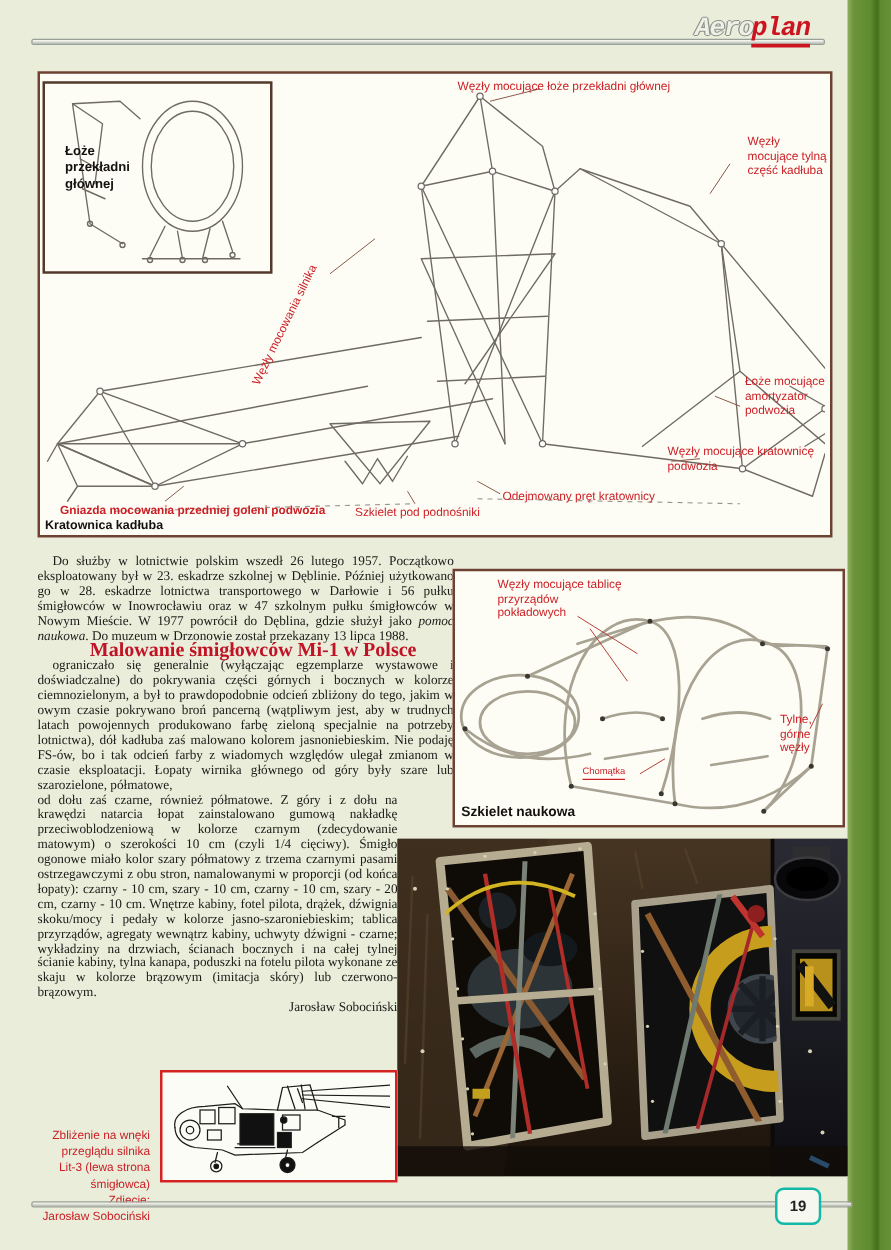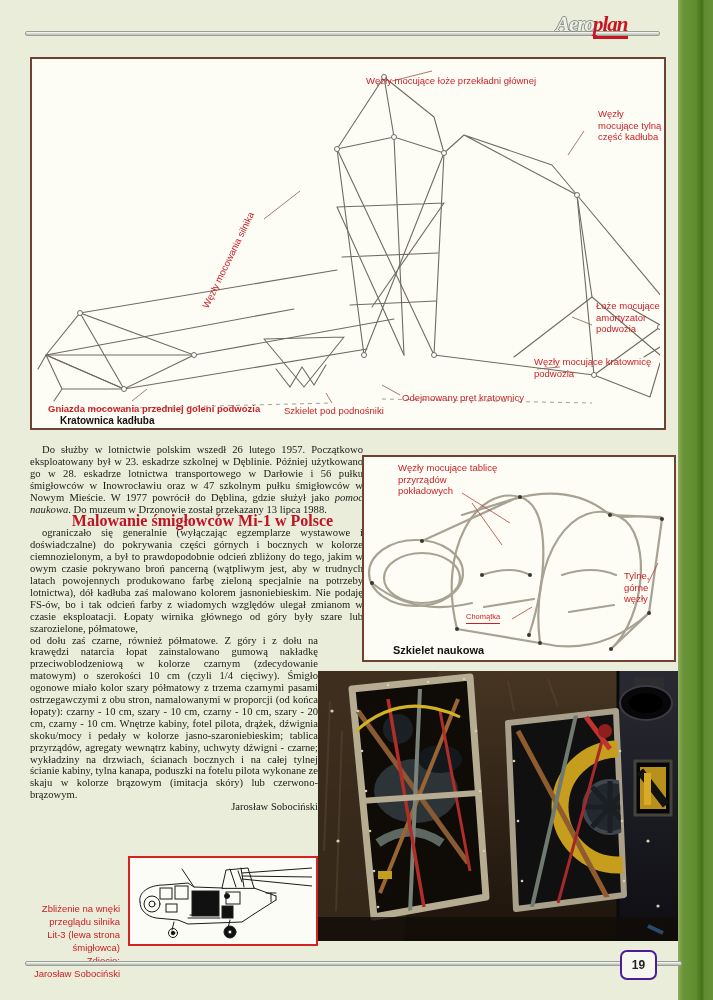--- a/index.html
+++ b/index.html
@@ -5,34 +5,34 @@
   html,body{margin:0;padding:0;background:#7d8274;}
   .page{position:relative;width:713px;height:1000px;background:#e9edda;overflow:hidden;
         font-family:"Liberation Serif",serif;color:#1c1a17;}
   
   .green-strip{position:absolute;top:0;right:0;width:35px;height:1000px;
     background:linear-gradient(90deg,#8fae5c 0%,#6b943a 14%,#5f8c2e 52%,#44701c 68%,#5f8c2e 76%,#689138 100%);}
   
   .rule{position:absolute;height:3px;background:linear-gradient(#fdfdf8,#b4bab0);
         border:1px solid #99a097;border-radius:2px;}
   .hdr-rule{left:25px;top:31px;width:633px;}
-  .logo{position:absolute;left:556px;top:12px;font-family:Liberation Serif, serif;
+  .logo{position:absolute;left:556px;top:12px;font-family:Liberation Mono, monospace;
         font-style:italic;font-weight:bold;font-size:21px;letter-spacing:-1px;white-space:nowrap;}
   .logo .aero{color:#eef0e6;text-shadow:-1px 0 #8b9088,1px 0 #8b9088,0 -1px #8b9088,0 1px #8b9088;}
   .logo .plan{color:#cc1420;border-bottom:3px solid #cc1420;margin-left:-1px;}
   
   .figbox{position:absolute;background:#fdfdf6;border:2px solid #6e4233;}
   #truss-box{left:30px;top:57px;width:632px;height:369px;}
   #inset-box{position:absolute;left:2px;top:6px;width:180px;height:150px;
              border:2px solid #53392b;background:#fdfdf6;}
   #cabin-box{left:362px;top:455px;width:310px;height:203px;}
   .red-label{position:absolute;color:#cb2026;font-family:"Liberation Sans",sans-serif;
              font-size:9.5px;line-height:11.5px;white-space:pre-line;}
   .blk-label{position:absolute;color:#14110e;font-family:"Liberation Sans",sans-serif;
-             font-weight:bold;font-size:10px;white-space:pre-line;margin-left:24px;}
+             font-weight:bold;font-size:10px;white-space:pre-line;}
   .inset-label{position:absolute;left:16px;top:48px;color:#14110e;font-family:"Liberation Sans",sans-serif;
              font-weight:bold;font-size:10.5px;line-height:13px;white-space:pre-line;}
   .rot-label{transform:rotate(-64deg);transform-origin:left top;}
   
   .text-col{position:absolute;left:30px;top:444px;width:333px;font-size:10.6px;
             line-height:11.9px;text-align:justify;}
   .text-col p{margin:0;text-indent:12px;}
   .headline{margin:6px 0 4px;font-size:16px;font-weight:bold;color:#c01325;text-align:center;text-indent:0;}
   .narrow{width:288px;}
   .byline{width:288px;text-align:right;margin-top:4px;text-indent:0;}
@@ -40,21 +40,21 @@
   .photo-caption{position:absolute;left:28px;top:874px;width:92px;text-align:right;
       color:#cb2026;font-family:"Liberation Sans",sans-serif;font-size:9.5px;
       line-height:13px;white-space:pre-line;margin-top:28px;}
   #drawing-box{position:absolute;left:128px;top:856px;width:186px;height:86px;
       background:#fcfcf6;border:2px solid #d42323;}
   
   #photo{position:absolute;left:318px;top:671px;width:360px;height:270px;background:#241a10;}
   
   .ftr-rule{left:25px;top:961px;width:655px;}
   .page-badge{position:absolute;left:620px;top:950px;width:33px;height:26px;background:#f6f7ef;
-      border:2px solid #4c1d95;border-radius:7px;display:flex;align-items:center;justify-content:center;
+      border:2px solid #14b8a6;border-radius:7px;display:flex;align-items:center;justify-content:center;
       font-family:"Liberation Sans",sans-serif;font-weight:bold;font-size:12px;color:#222;}
   svg{display:block;}
 </style>
 </head>
 <body>
 
 <div class="page">
 
   <div class="rule hdr-rule"></div>
   <div class="logo"><span class="aero">Aero</span><span class="plan">plan</span></div>
@@ -95,22 +95,41 @@
           <circle cx="402" cy="296" r="2.5"></circle>
         <circle cx="545" cy="136" r="2.5"></circle>
           <circle cx="562" cy="316" r="2.5"></circle>
           <circle cx="628" cy="268" r="2.5"></circle>
       </g>
       <g stroke="#8a5a4a" stroke-width="0.8" fill="none">
         <path d="M400 12 L360 22 M552 72 L536 96 M232 160 L268 132 M560 266 L540 258 M528 308 L505 310 M368 336 L350 326 M100 342 L115 330 M300 344 L294 334"></path>
       </g>
     </svg>
 
-
-    <div class="red-label" style="left:334px;top:16px;">Węzły mocujące łoże przekładni głównej</div>
+    <div id="inset-box">
+      <svg width="176" height="146" viewBox="0 0 176 146">
+        <g stroke="#6f6b62" stroke-width="1.1" fill="none" stroke-linecap="round">
+          <ellipse cx="118" cy="66" rx="40" ry="52"></ellipse>
+          <ellipse cx="118" cy="66" rx="33" ry="44"></ellipse>
+          <path d="M96 114 L84 138 M106 118 L110 140 M132 116 L126 140 M142 110 L150 134 M78 140 L156 140"></path>
+          <path d="M22 16 L36 112 M36 112 L62 128 M22 16 L46 32 M46 32 L40 80 M28 60 L46 70 M30 84 L48 92 M22 16 L60 14 M60 14 L76 28"></path>
+          <circle cx="84" cy="141" r="2"></circle>
+            <circle cx="110" cy="141" r="2"></circle>
+            <circle cx="128" cy="141" r="2"></circle>
+            <circle cx="150" cy="137" r="2"></circle>
+          <circle cx="62" cy="129" r="2"></circle>
+            <circle cx="36" cy="112" r="2"></circle>
+        </g>
+      </svg>
+      <div class="inset-label">Łoże
+przekładni
+głównej</div>
+    </div>
+
+    <div class="red-label" style="left:334px;top:5px;">Węzły mocujące łoże przekładni głównej</div>
     <div class="red-label" style="left:526px;top:49px;margin-left:40px;">Węzły mocujące tylną
 część kadłuba</div>
     <div class="red-label rot-label" style="left:168px;top:246px;">Węzły mocowania silnika</div>
     <div class="red-label" style="left:564px;top:241px;">Łoże mocujące
 amortyzator
 podwozia</div>
     <div class="red-label" style="left:502px;top:297px;">Węzły mocujące kratownicę
 podwozia</div>
     <div class="red-label" style="left:370px;top:333px;">Odejmowany pręt kratownicy</div>
     <div class="red-label" style="left:16px;top:344px;font-weight:bold;">Gniazda mocowania przedniej goleni podwozia</div>

